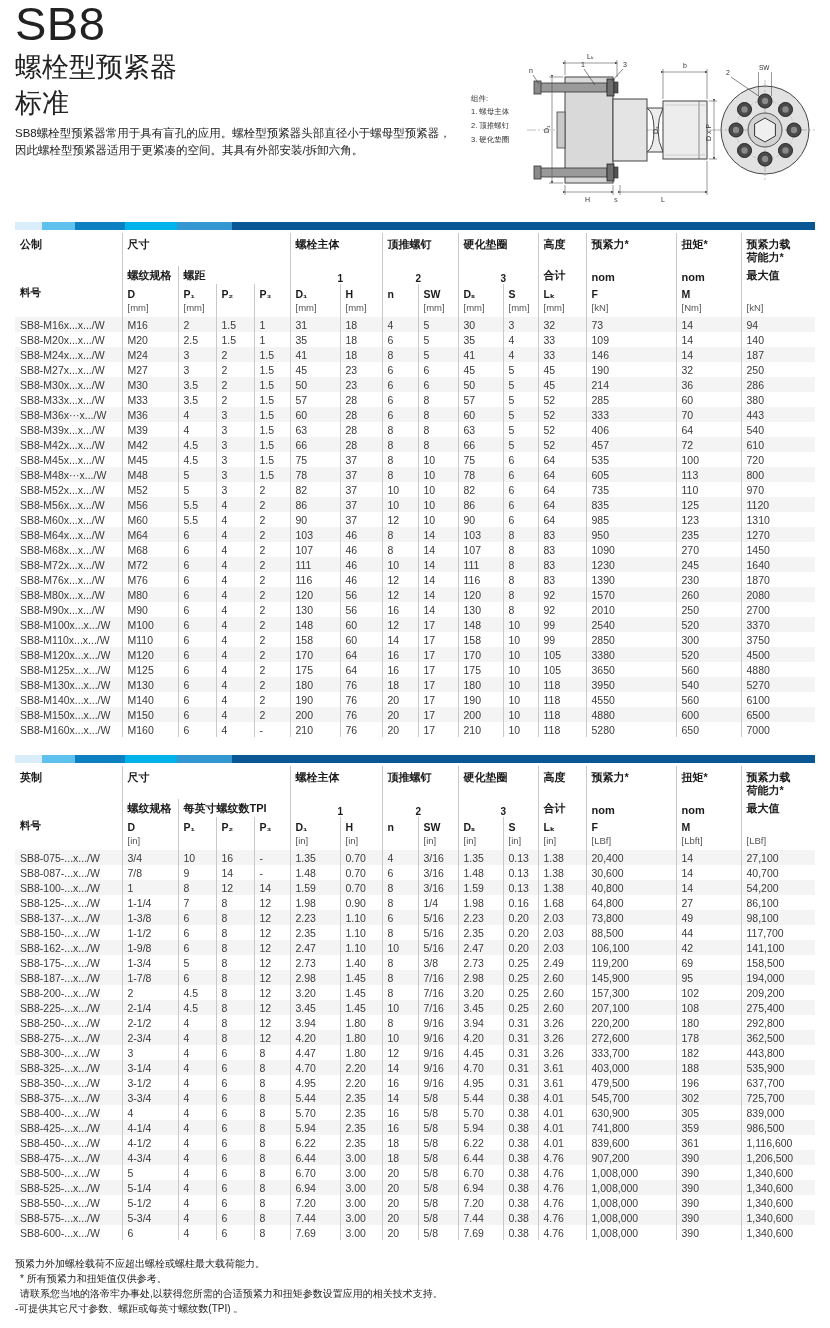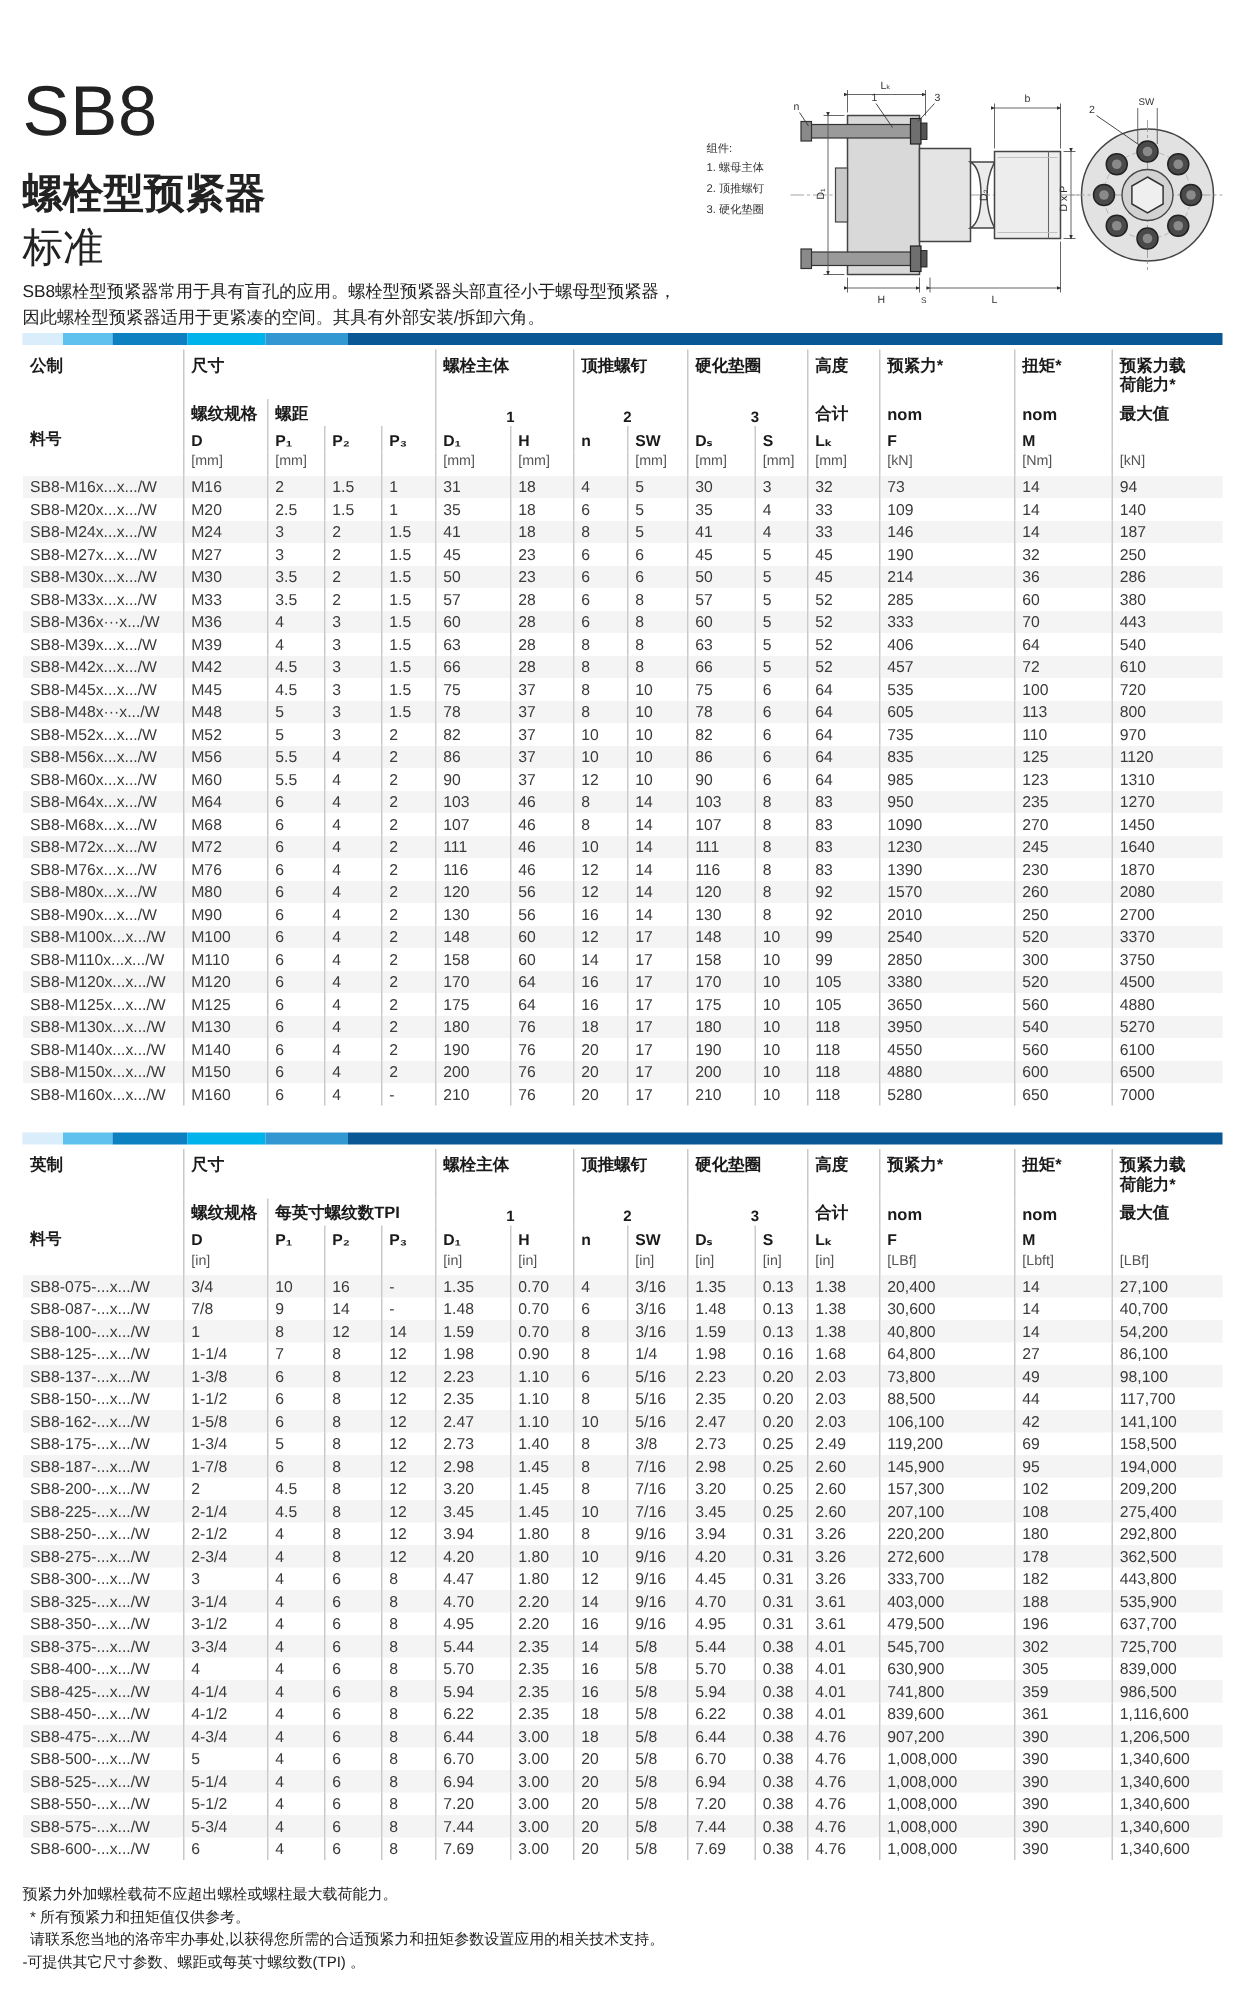--- a/index.html
+++ b/index.html
@@ -5,23 +5,23 @@
   html,body { margin:0; padding:0; }
   body {
     width:830px; height:1328px; background:#ffffff;
     font-family:"Liberation Sans","DejaVu Sans",sans-serif;
     color:#1a1a1a; overflow:hidden;
   }
   .content { padding:0 15px; }
 
   
   .hero { position:relative; height:218px; }
-  .hero-text { padding-top:50px; }
+  .hero-text { }
   .page-title { font-size:47px; font-weight:300; line-height:1.0; letter-spacing:0.5px; margin:0; color:#222; }
-  .page-subtitle { font-size:27px; font-weight:700; line-height:1.25; margin-top:16px; color:#222; }
+  .page-subtitle { font-size:27px; font-weight:400; line-height:1.25; margin-top:4px; color:#222; }
   .variant { font-size:27px; font-weight:400; line-height:1.2; margin-top:2px; color:#222; }
   .desc { margin-top:6px; font-size:11.5px; line-height:1.45; color:#222; }
 
   .diagram { position:absolute; right:0; top:42px; width:350px; height:172px; }
   .legend { position:absolute; left:6px; top:52px; font-size:7.5px; color:#333; line-height:1.9; }
   .legend > div:first-child { line-height:1.4; }
   .dwg { position:absolute; left:0; top:0; }
   .dwg text { font-size:7px; fill:#333; }
 
   
@@ -972,21 +972,21 @@
             <td class="bL">5/16</td>
             <td class="bL">2.35</td>
             <td class="bL">0.20</td>
             <td class="bL">2.03</td>
             <td class="bL">88,500</td>
             <td class="bL">44</td>
             <td class="bL">117,700</td>
           </tr>
           <tr>
             <td>SB8-162-...x.../W</td>
-            <td class="bL">1-5/8</td>
+            <td class="bL">1-9/8</td>
             <td class="bL">6</td>
             <td class="bL">8</td>
             <td class="bL">12</td>
             <td class="bL">2.47</td>
             <td class="bL">1.10</td>
             <td class="bL">10</td>
             <td class="bL">5/16</td>
             <td class="bL">2.47</td>
             <td class="bL">0.20</td>
             <td class="bL">2.03</td>

